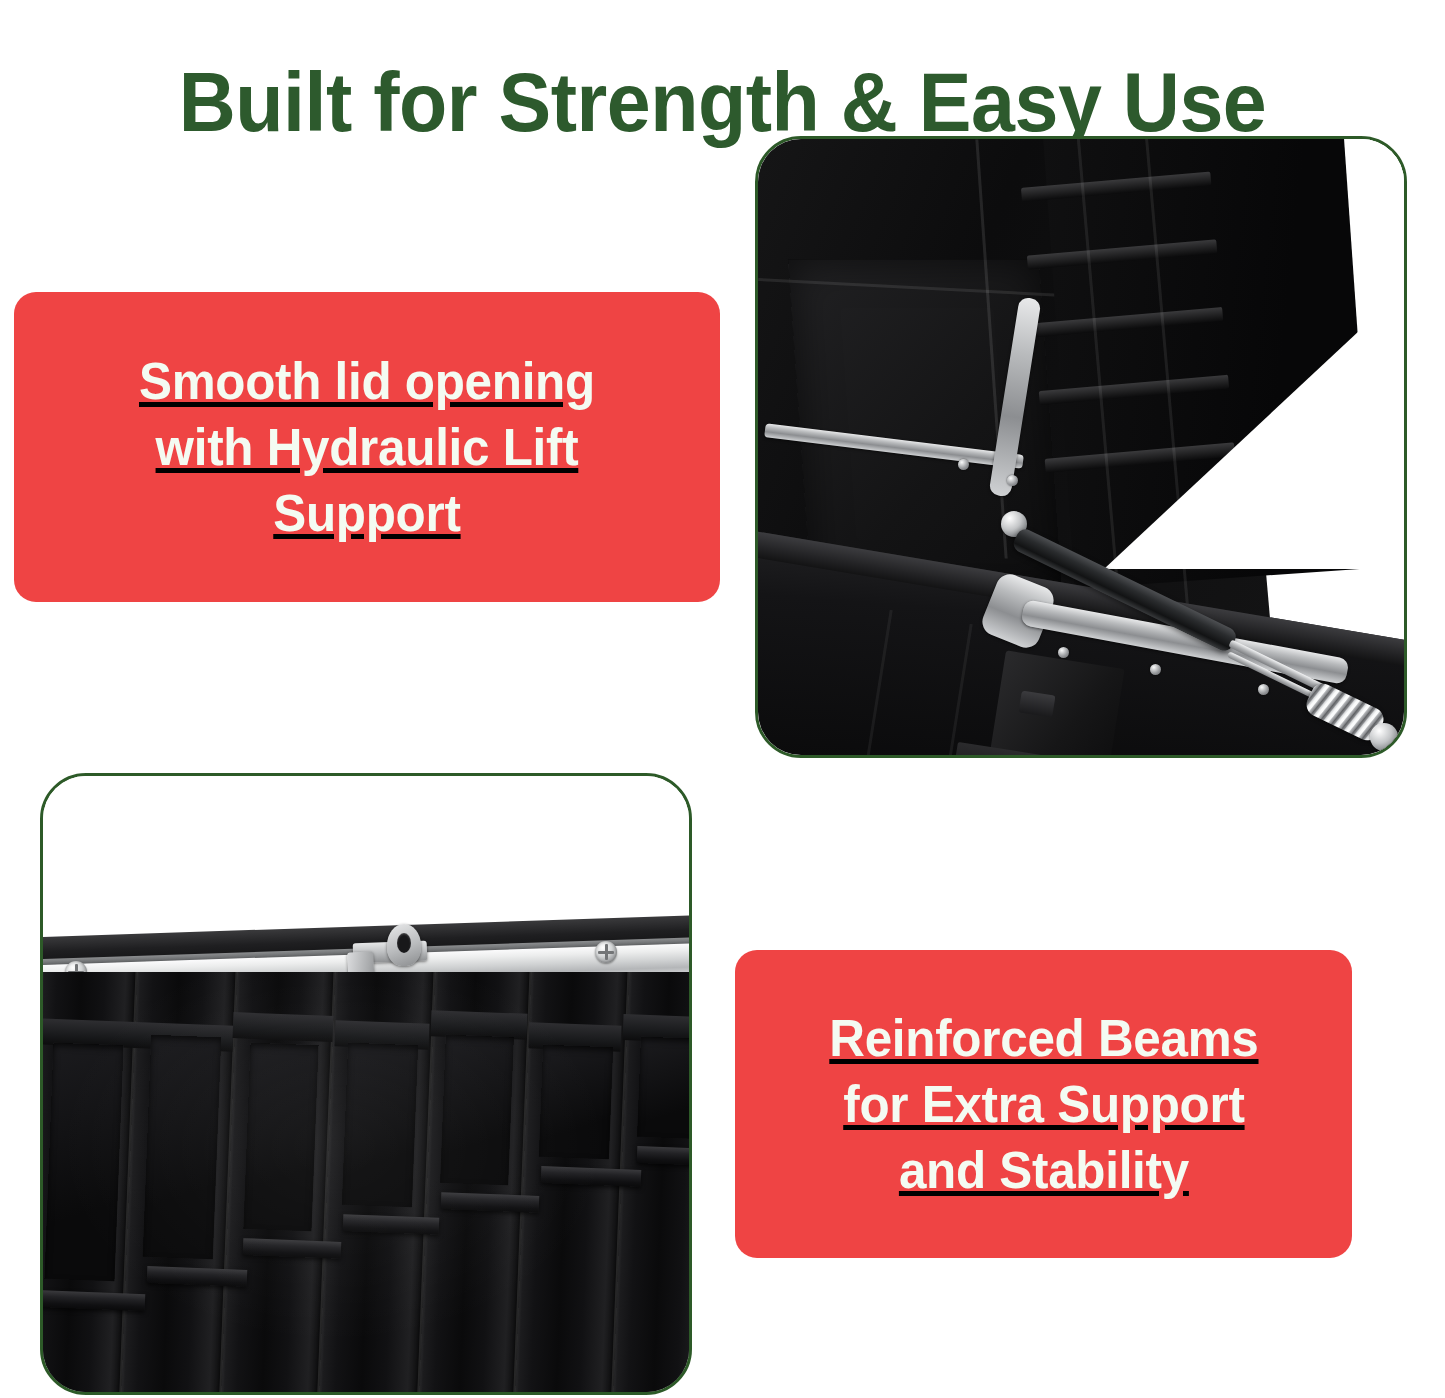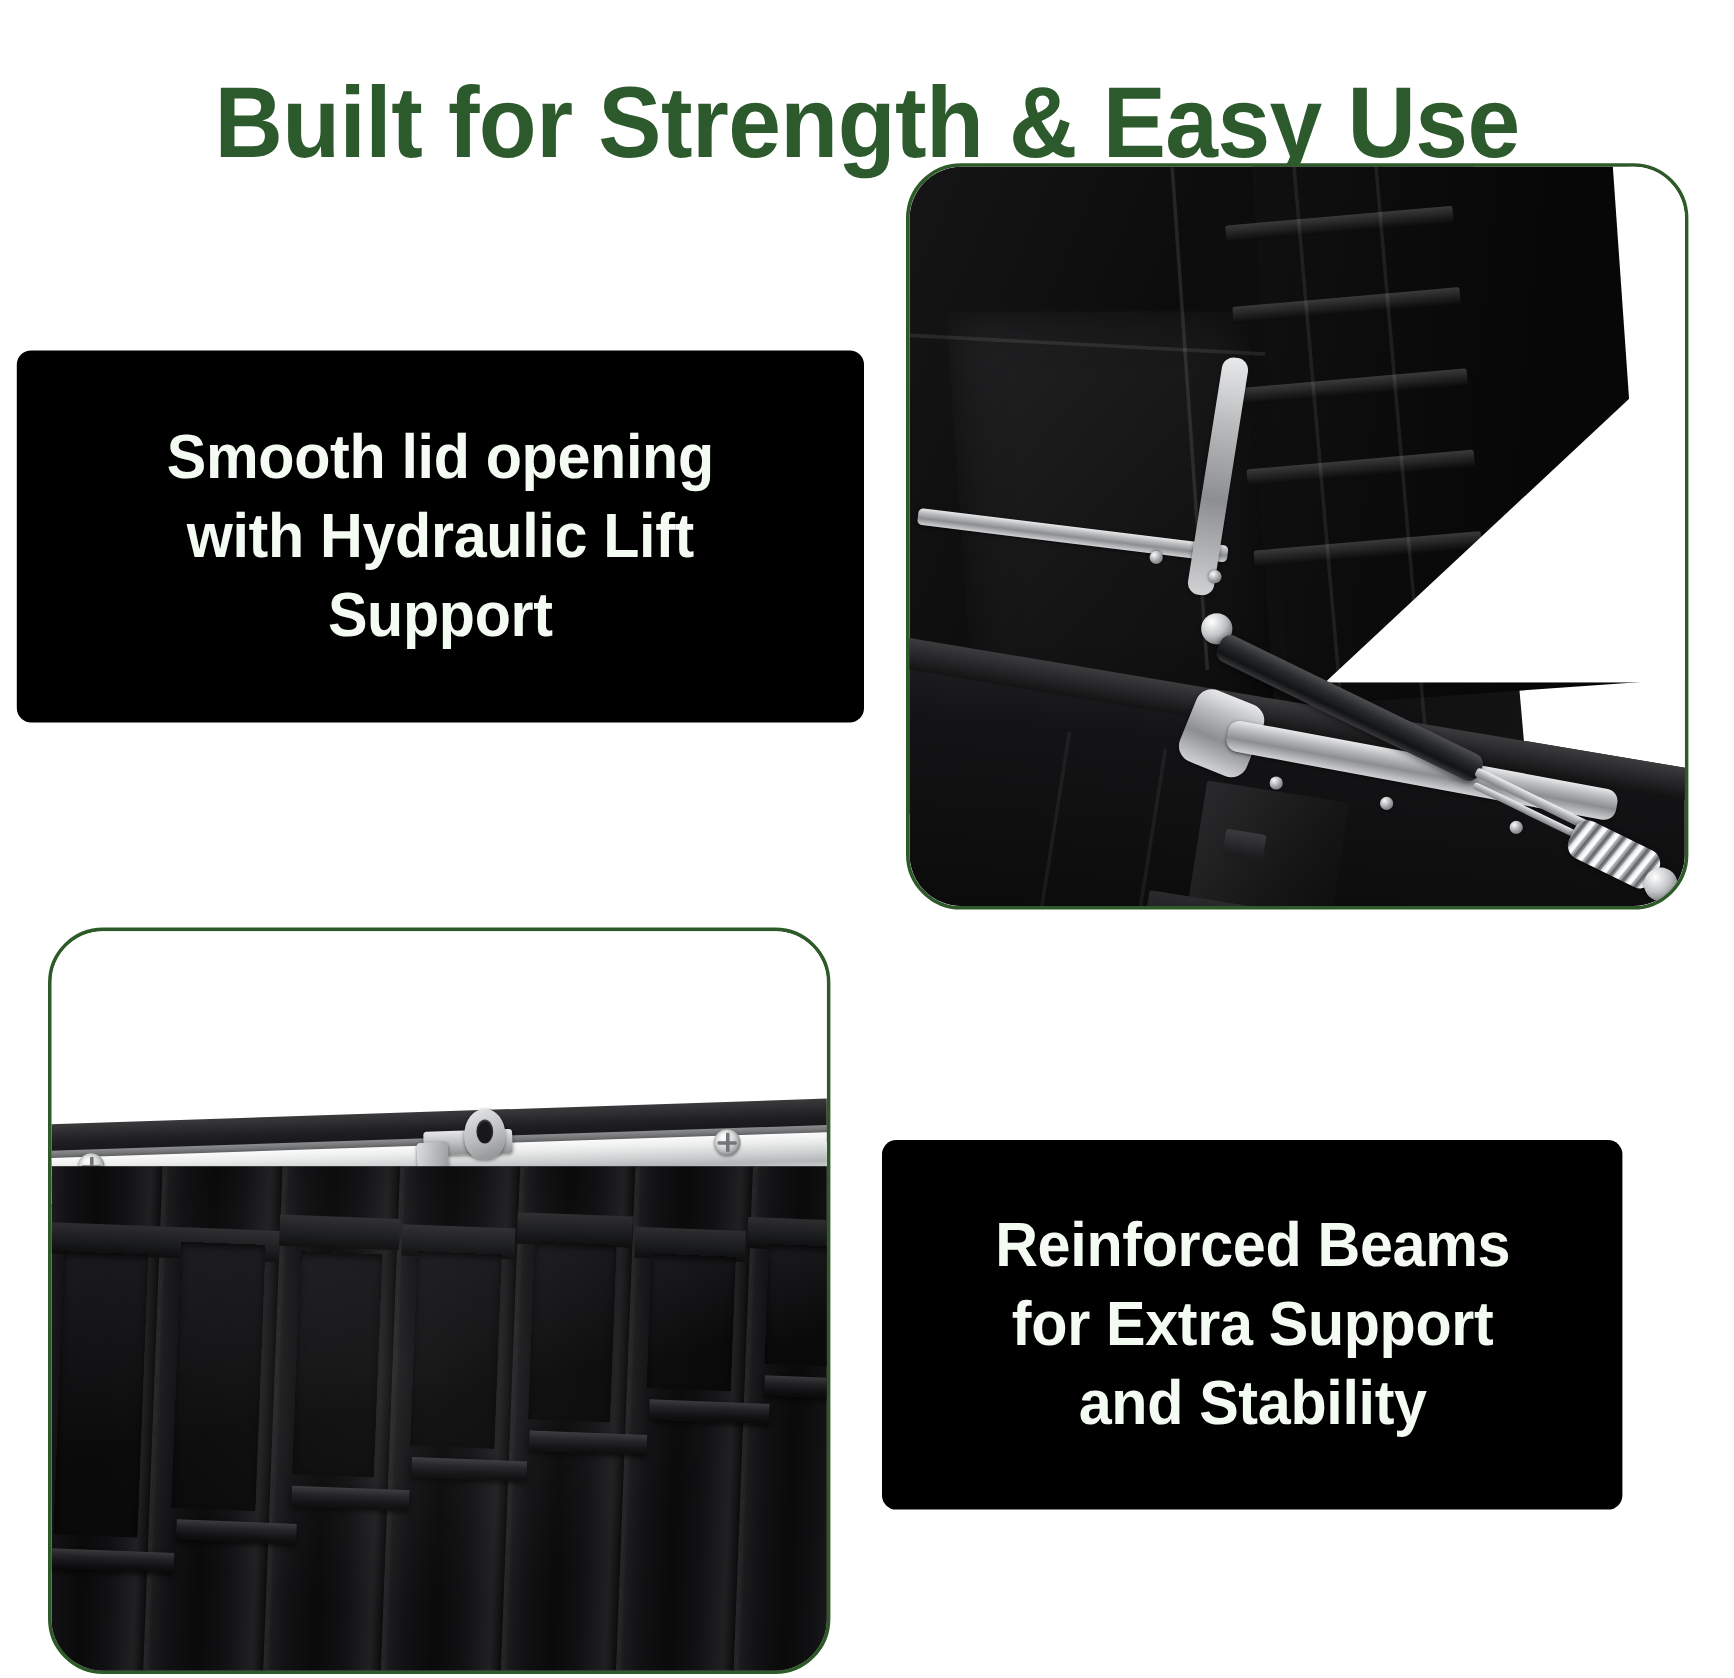--- a/index.html
+++ b/index.html
@@ -31,22 +31,22 @@
     color: #2d5a2d;
     transform: scaleX(0.94);
     transform-origin: 50% 50%;
     white-space: nowrap;
     user-select: none;
   }
 
   
   .callout {
     position: absolute;
-    background: #000000;
-    border-radius: 12px;
+    background: #ef4444;
+    border-radius: 22px;
     display: flex;
     align-items: center;
     justify-content: center;
     box-sizing: border-box;
     text-decoration: underline;
   }
   .callout-text {
     color: #f4fbf2;
     font-family: "Liberation Sans", sans-serif;
     font-weight: bold;

